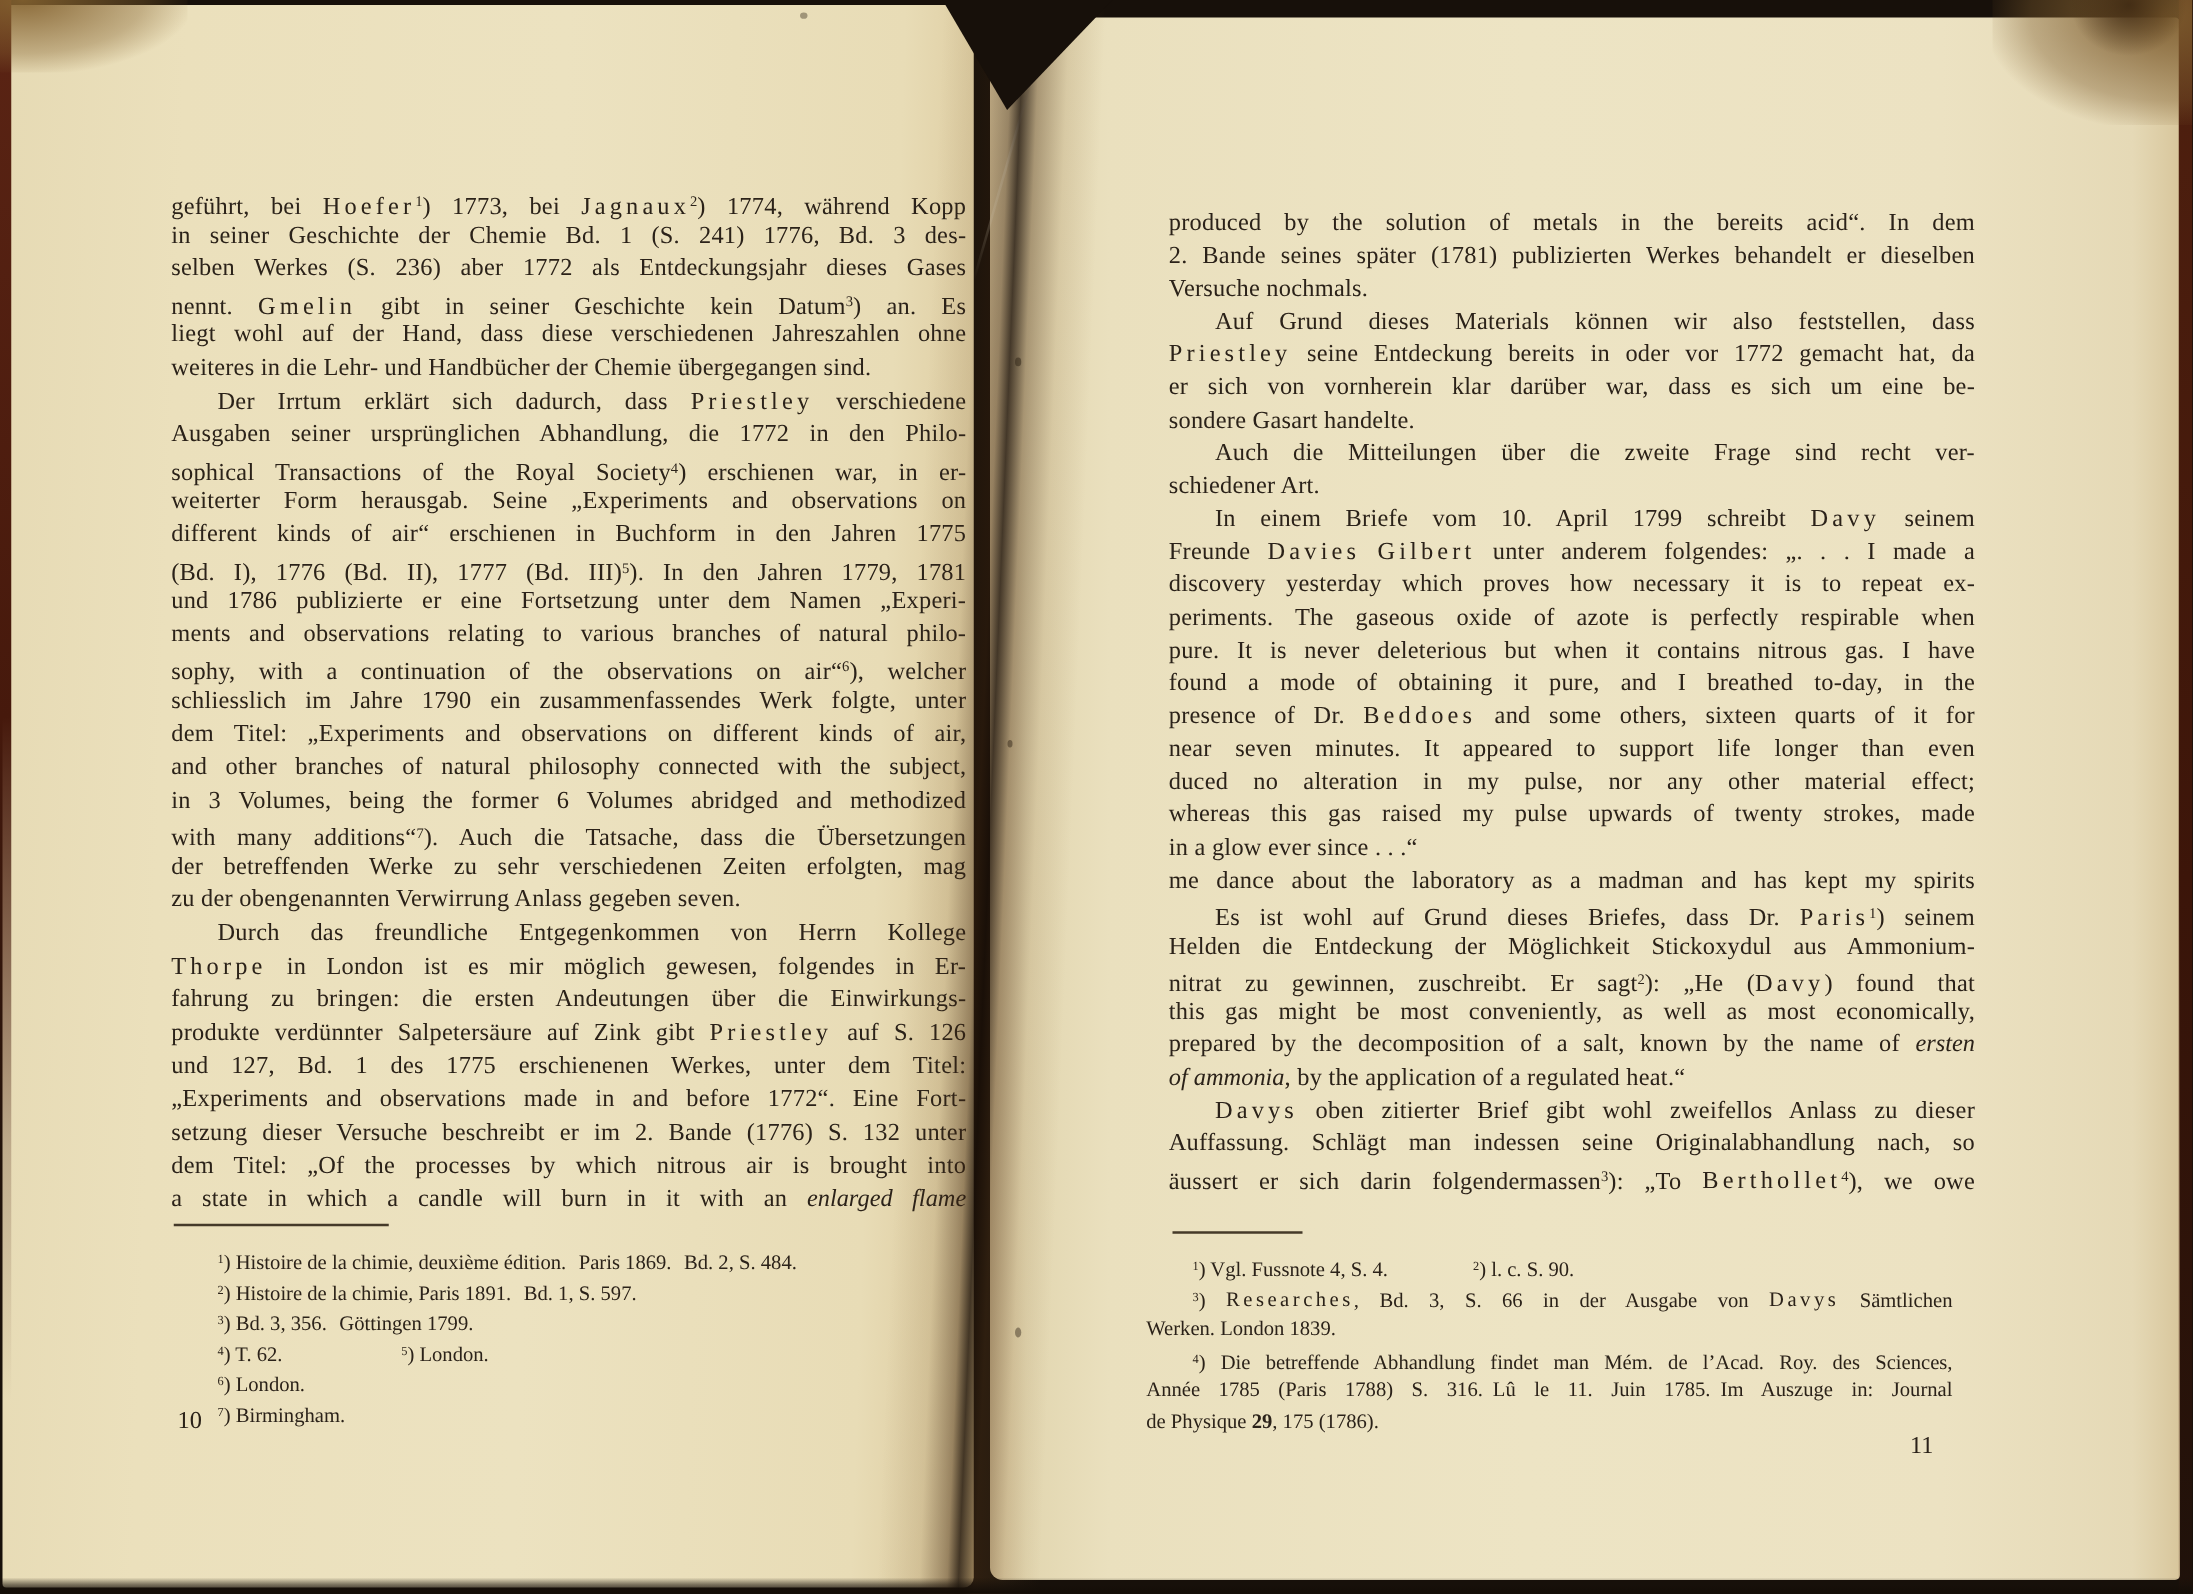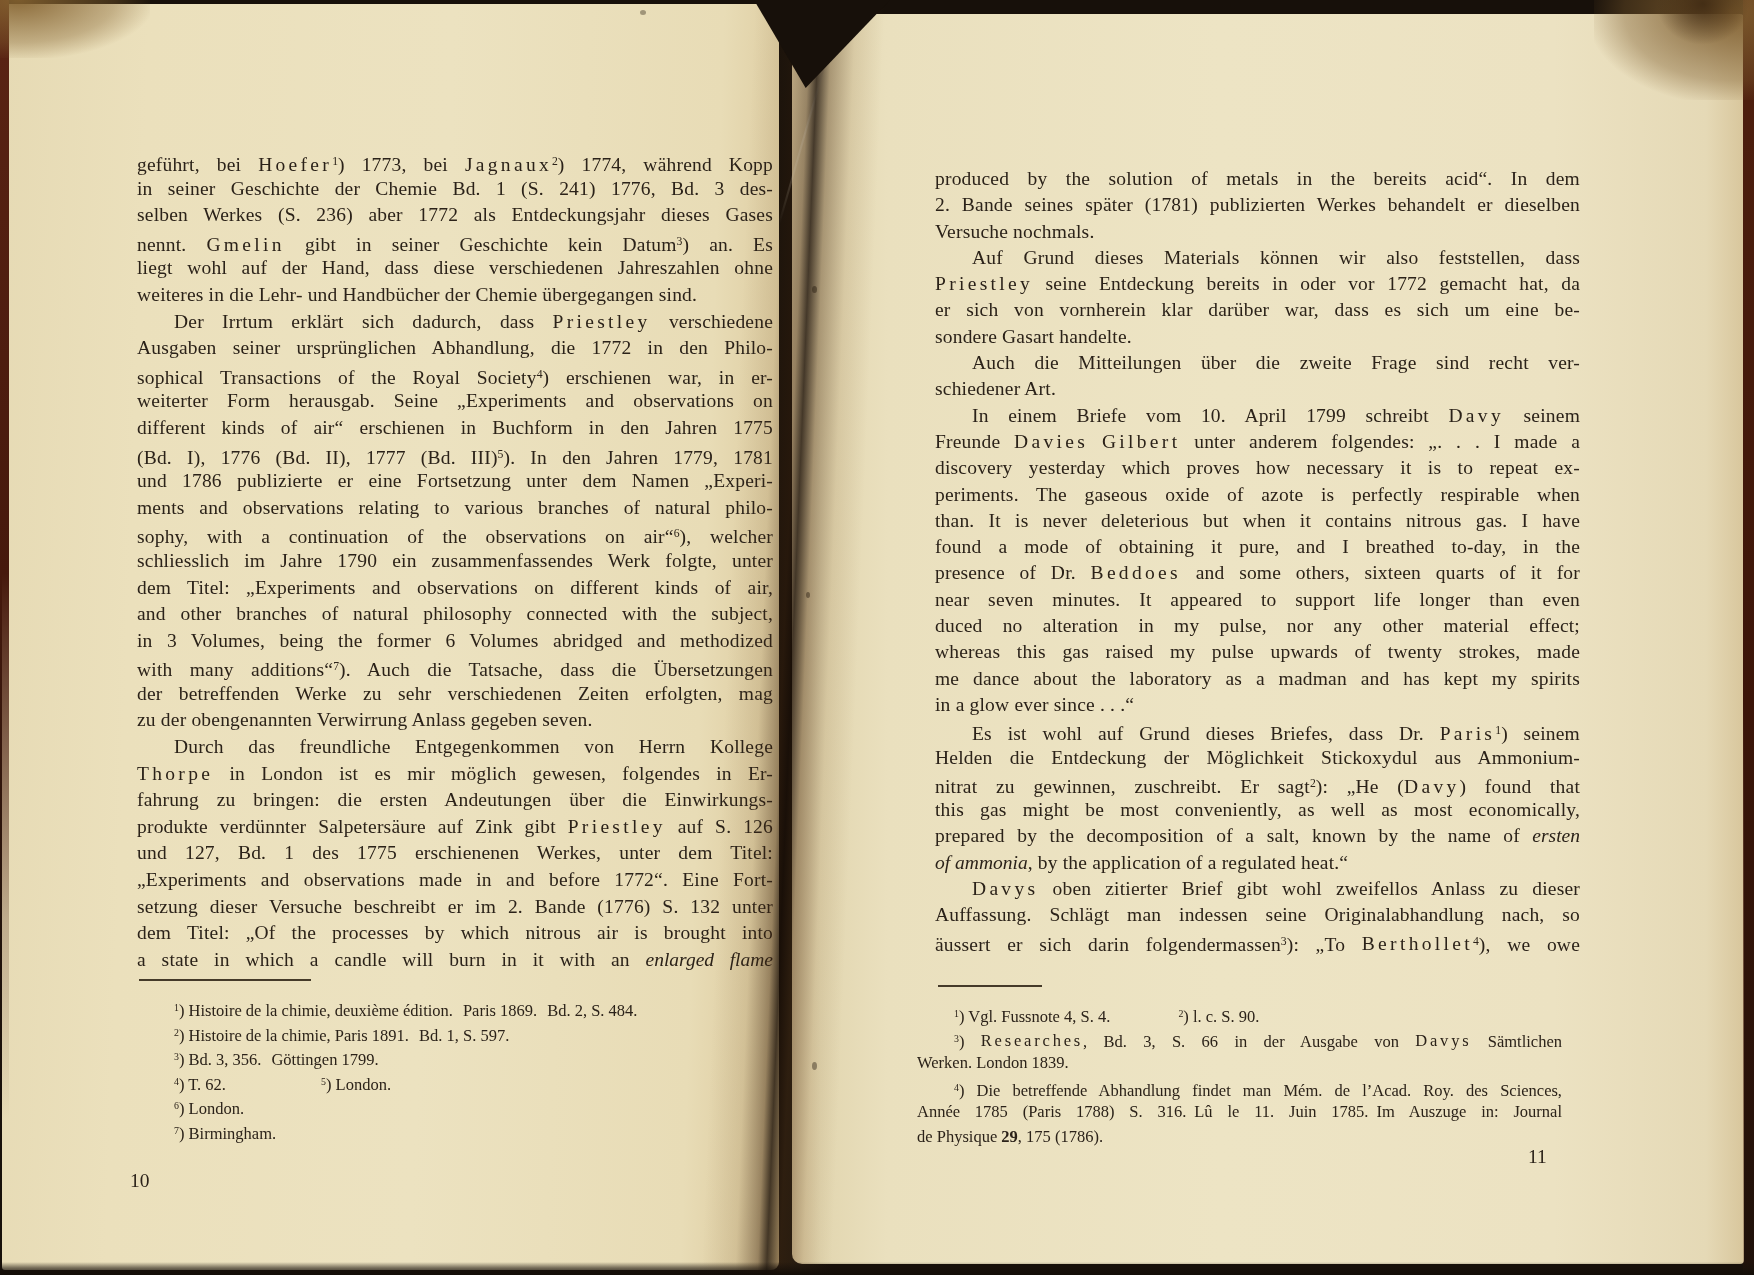--- a/index.html
+++ b/index.html
@@ -38,21 +38,21 @@
   .gap{display:inline-block;height:1px;}
   .fnrule{position:absolute;height:2px;background:#453a29;}
   .fnrule-left{left:137px;top:975px;width:172px;}
   .fnrule-right{left:146px;top:971px;width:104px;}
   .footnotes{position:absolute;font-size:16.5px;}
   .left-notes{left:135px;top:992px;width:640px;}
   .right-notes{left:125px;top:988px;width:645px;}
   .fline{line-height:24.5px;height:24.5px;white-space:nowrap;text-align:left;}
   .fline.j{text-align:justify;text-align-last:justify;}
   .pagenum{position:absolute;font-size:19.5px;color:var(--ink,#2b2219);}
-  .pagenum-left{left:128px;top:1122px;margin-top:44px;}
+  .pagenum-left{left:140px;top:1122px;}
   .pagenum-right{left:736px;top:1132px;text-align:center;}
   
   .gutter{
     position:absolute;left:728px;top:-60px;width:130px;height:1400px;
     transform:rotate(2.4deg);pointer-events:none;z-index:6;
     background:linear-gradient(90deg,rgba(90,60,25,0) 0%,rgba(90,60,25,.10) 26%,rgba(60,35,14,.42) 43%,rgba(26,15,7,.78) 50%,rgba(80,52,24,.40) 60%,rgba(130,95,50,.14) 78%,rgba(130,95,50,0) 100%);
   }
   .gutter-notch{
     position:absolute;left:754px;top:0;width:136px;height:88px;z-index:7;
     background:var(--background_dark,#17100a);
@@ -149,28 +149,28 @@
         <div class="line ind">Auf Grund dieses Materials können wir also feststellen, dass</div>
         <div class="line"><span class="sp">Priestley</span> seine Entdeckung bereits in oder vor 1772 gemacht hat, da</div>
         <div class="line">er sich von vornherein klar darüber war, dass es sich um eine be-</div>
         <div class="line endl">sondere Gasart handelte.</div>
         <div class="line ind">Auch die Mitteilungen über die zweite Frage sind recht ver-</div>
         <div class="line endl">schiedener Art.</div>
         <div class="line ind">In einem Briefe vom 10. April 1799 schreibt <span class="sp">Davy</span> seinem</div>
         <div class="line">Freunde <span class="sp">Davies</span> <span class="sp">Gilbert</span> unter anderem folgendes: „. . . I made a</div>
         <div class="line">discovery yesterday which proves how necessary it is to repeat ex-</div>
         <div class="line">periments. The gaseous oxide of azote is perfectly respirable when</div>
-        <div class="line">than. It is never deleterious but when it contains nitrous gas. I have</div>
+        <div class="line">pure. It is never deleterious but when it contains nitrous gas. I have</div>
         <div class="line">found a mode of obtaining it pure, and I breathed to-day, in the</div>
         <div class="line">presence of Dr. <span class="sp">Beddoes</span> and some others, sixteen quarts of it for</div>
         <div class="line">near seven minutes. It appeared to support life longer than even</div>
         <div class="line">duced no alteration in my pulse, nor any other material effect;</div>
         <div class="line">whereas this gas raised my pulse upwards of twenty strokes, made</div>
+        <div class="line endl">in a glow ever since . . .“</div>
         <div class="line">me dance about the laboratory as a madman and has kept my spirits</div>
-        <div class="line endl">in a glow ever since . . .“</div>
         <div class="line ind">Es ist wohl auf Grund dieses Briefes, dass Dr. <span class="sp">Paris</span><span class="sup">1</span>) seinem</div>
         <div class="line">Helden die Entdeckung der Möglichkeit Stickoxydul aus Ammonium-</div>
         <div class="line">nitrat zu gewinnen, zuschreibt. Er sagt<span class="sup">2</span>): „He (<span class="sp">Davy</span>) found that</div>
         <div class="line">this gas might be most conveniently, as well as most economically,</div>
         <div class="line">prepared by the decomposition of a salt, known by the name of <span class="it">ersten</span></div>
         <div class="line endl"><span class="it">of ammonia</span>, by the application of a regulated heat.“</div>
         <div class="line ind"><span class="sp">Davys</span> oben zitierter Brief gibt wohl zweifellos Anlass zu dieser</div>
         <div class="line">Auffassung. Schlägt man indessen seine Originalabhandlung nach, so</div>
         <div class="line">äussert er sich darin folgendermassen<span class="sup">3</span>): „To <span class="sp">Berthollet</span><span class="sup">4</span>), we owe</div>
       </div>

